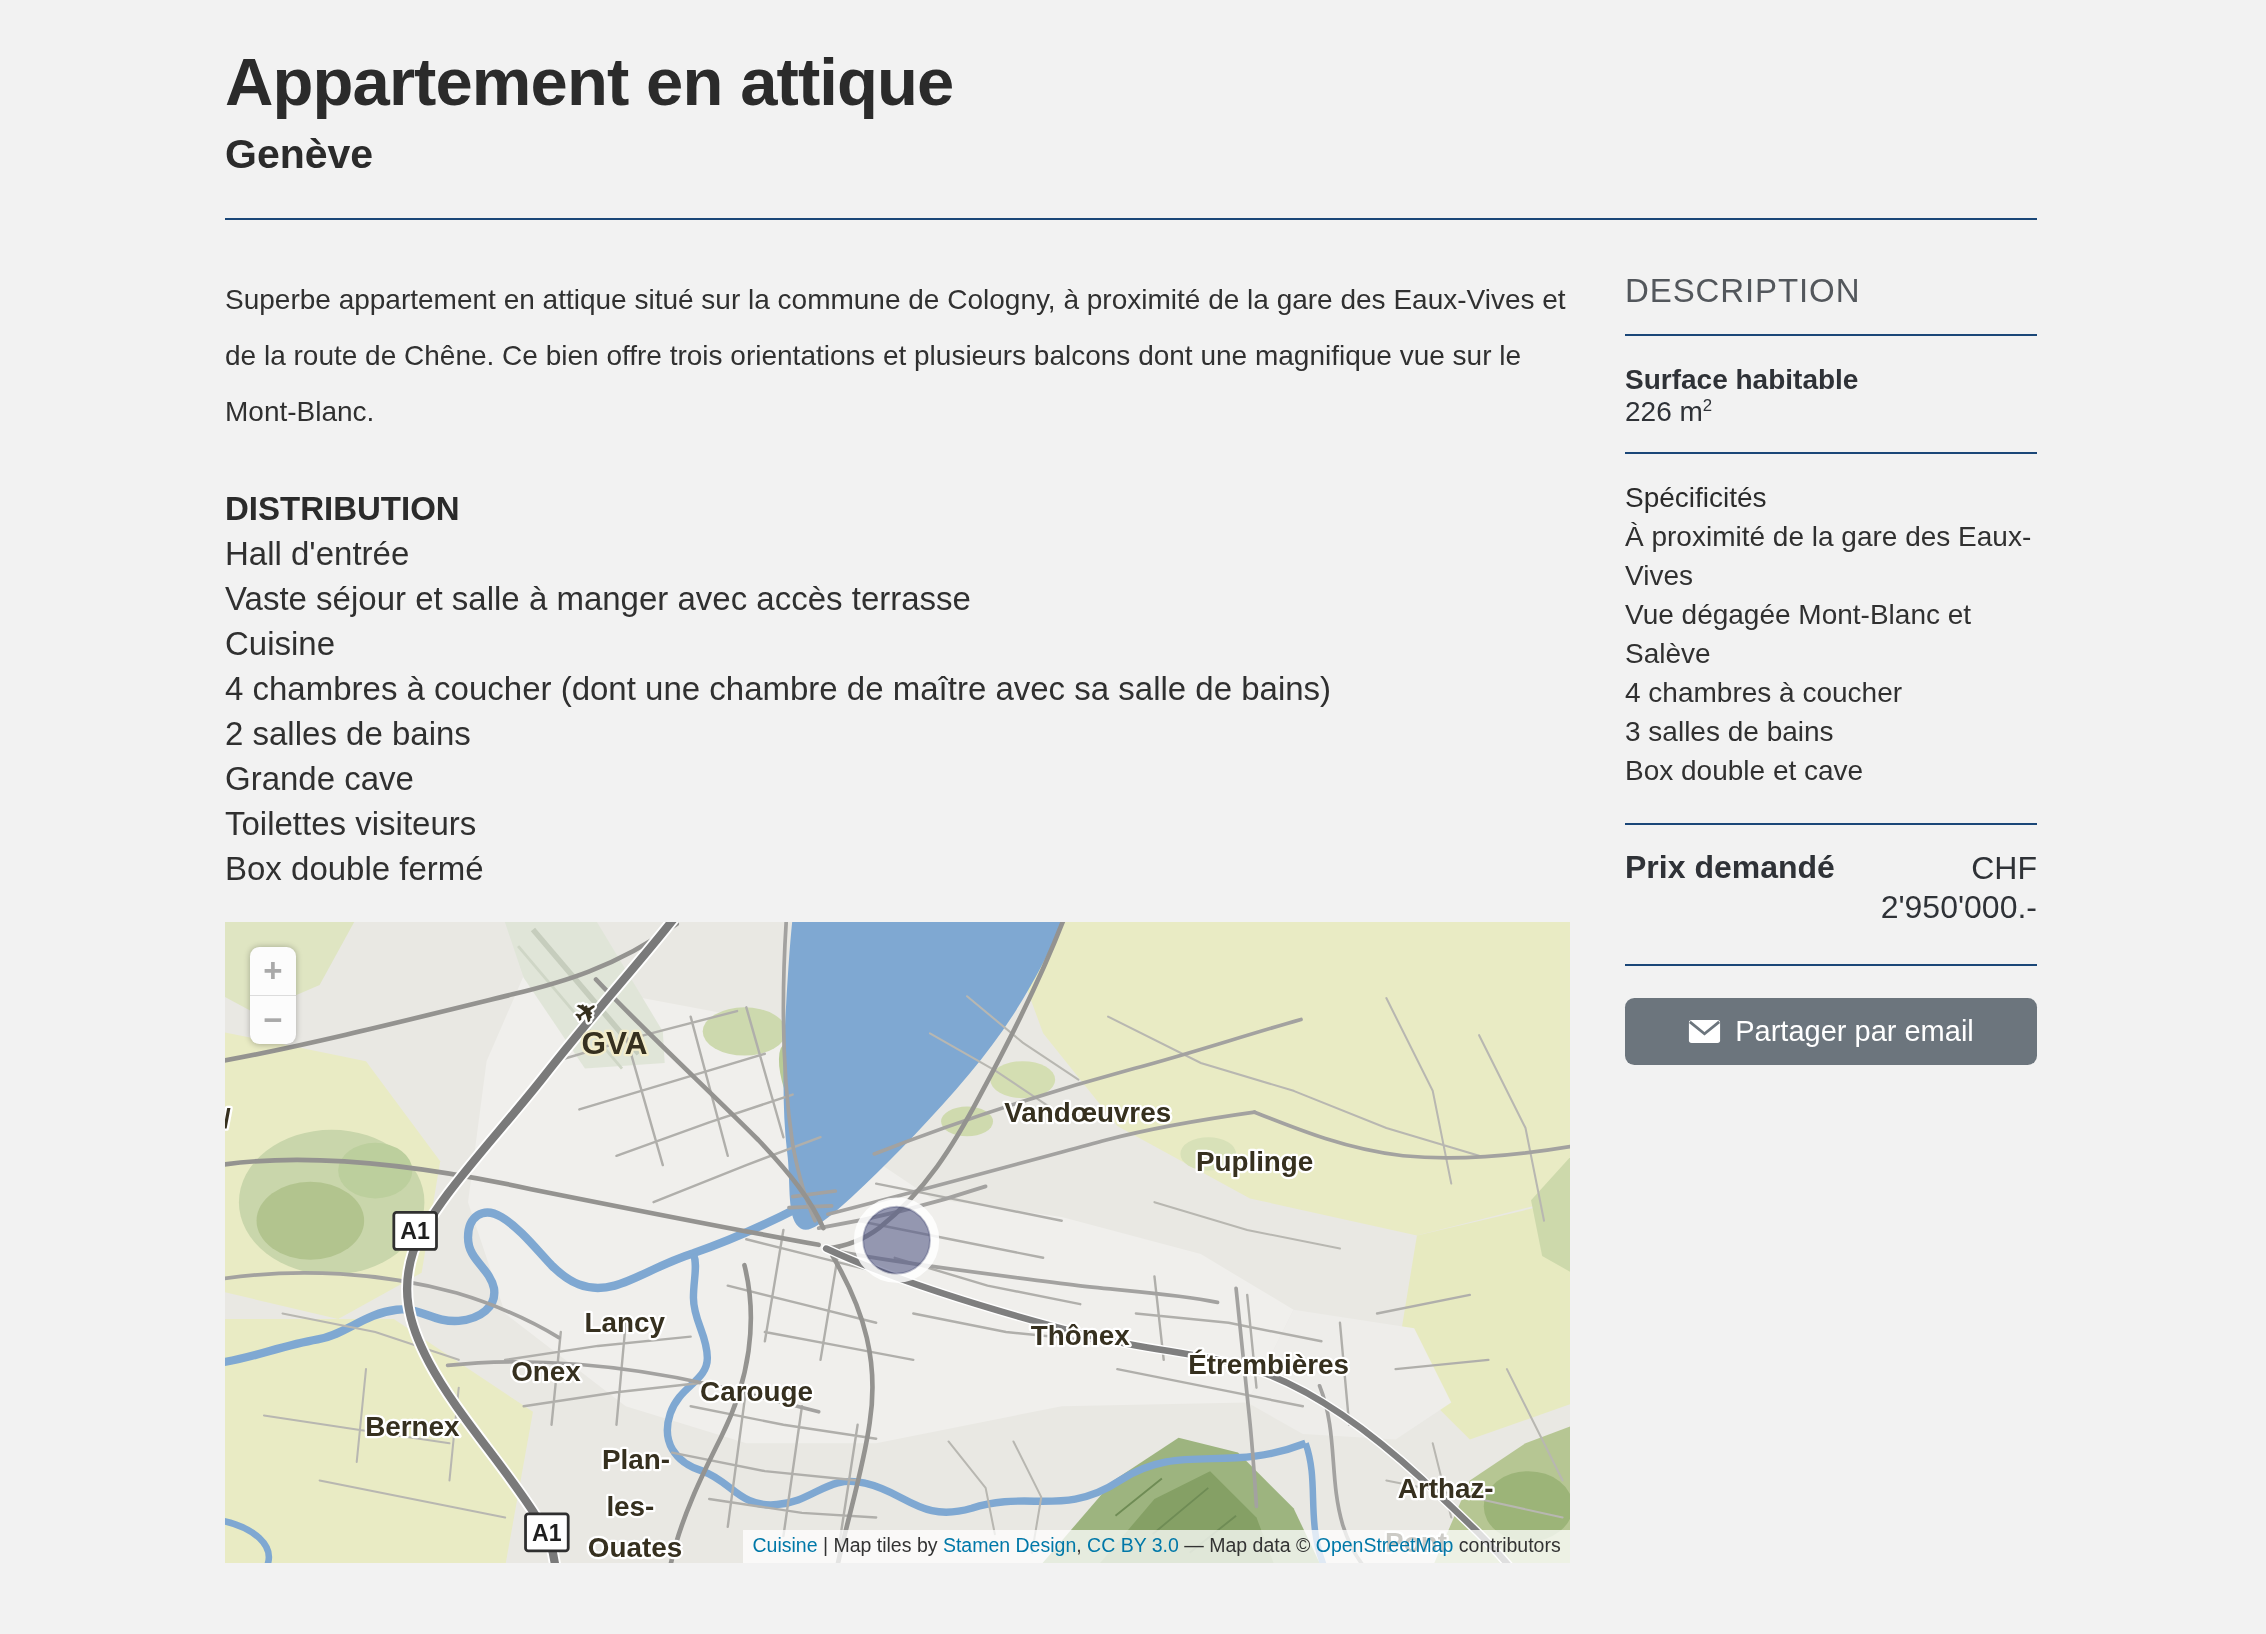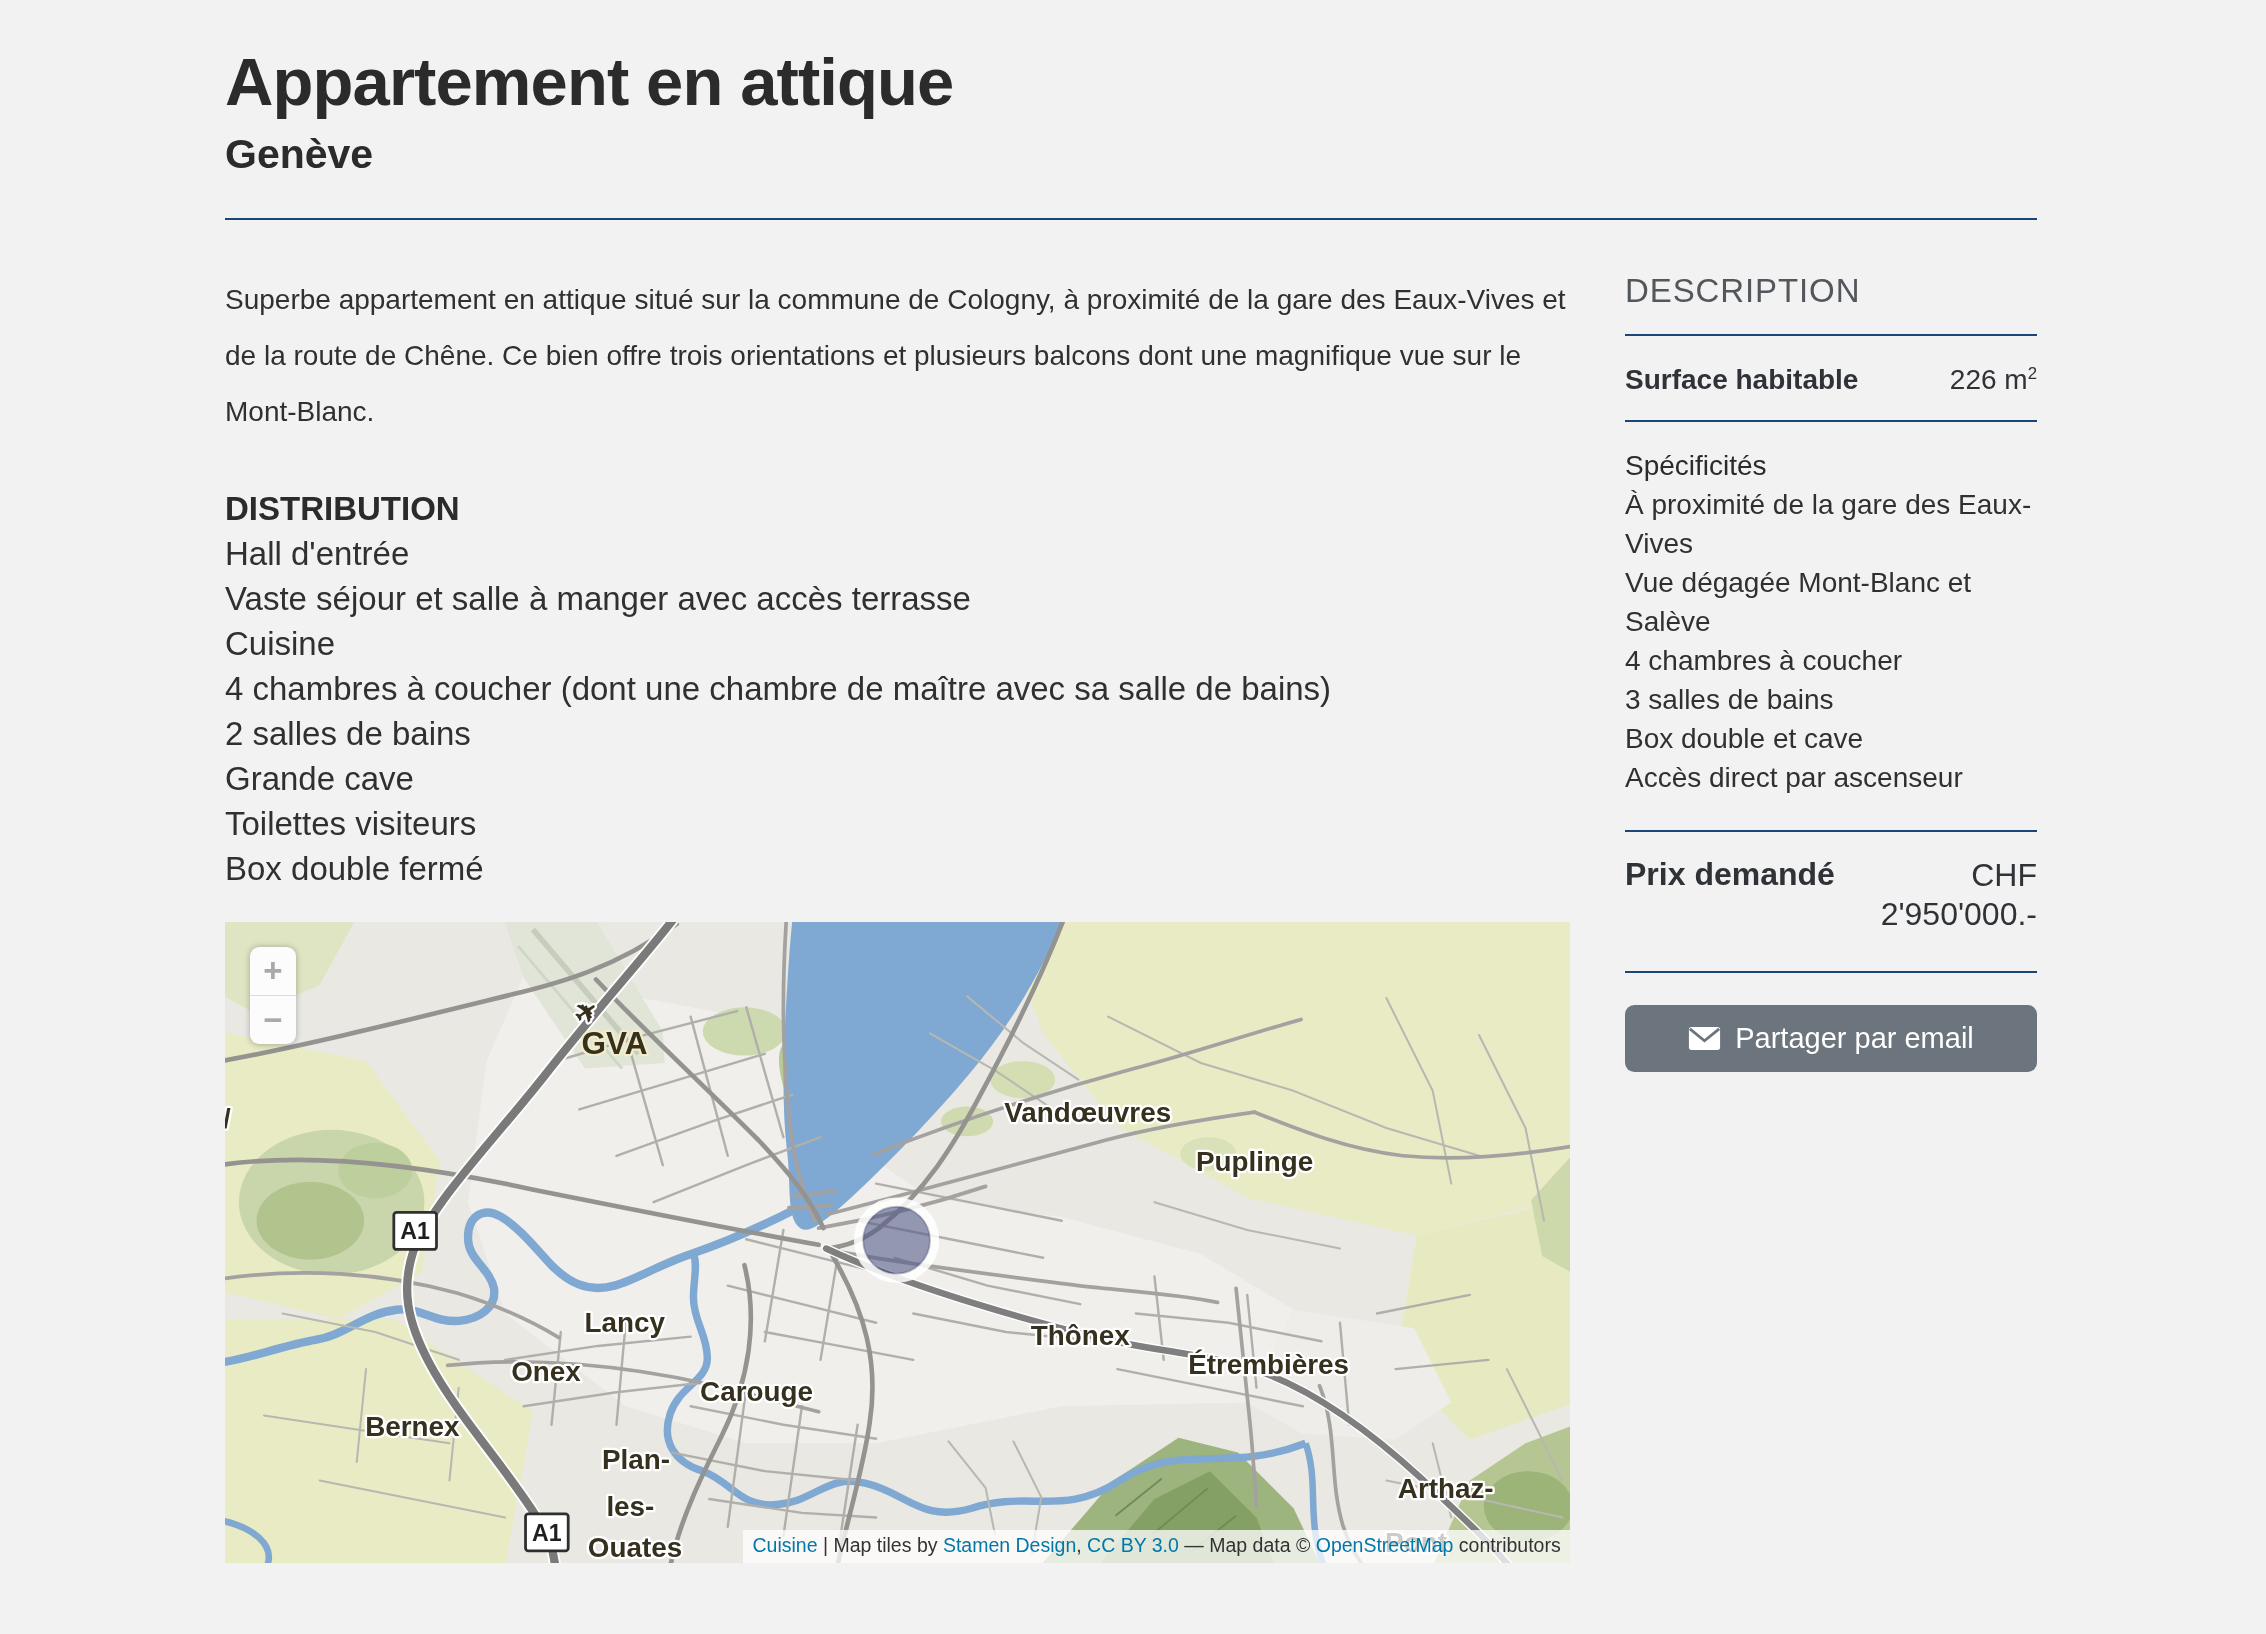--- a/index.html
+++ b/index.html
@@ -32,21 +32,21 @@
   .attr a{color:#0078a8;text-decoration:none;}
   .ml{font-family:"Liberation Sans",sans-serif;font-weight:700;font-size:30px;fill:#36301f;
     stroke:#ffffff;stroke-width:5px;paint-order:stroke;stroke-linejoin:round;text-anchor:middle;}
   .ml.gva{font-size:34px;stroke:#f2ecca;}
   .shieldtxt{font-family:"Liberation Sans",sans-serif;font-weight:700;font-size:25px;fill:#1f1f1f;
     text-anchor:middle;stroke:none;}
   .sidebar{width:412px;flex:0 0 auto;}
   .sidebar h3{margin:0;font-size:33px;font-weight:400;color:#53575c;letter-spacing:0.9px;}
   .srule{border:none;border-top:2.8px solid #1b4778;margin:24px 0 0;}
   .kvrow{display:flex;justify-content:space-between;align-items:baseline;margin-top:28px;
-    font-size:28px;color:#2f3237;}
+    font-size:28px;color:#2f3237;flex-direction:column;}
   .kvrow .k{font-weight:700;}
   .kvrow .v sup{font-size:60%;vertical-align:super;}
   .specs{margin-top:24px;font-size:28px;line-height:39px;color:#303030;}
   .specs .shead{font-weight:400;color:#2b2b2b;}
   .specs ul{margin:0;padding:0;list-style:none;}
   .pricerow{display:flex;justify-content:space-between;margin-top:24px;font-size:32px;color:#2f3237;}
   .pricerow .k{font-weight:700;white-space:nowrap;}
   .pricerow .v{text-align:right;line-height:39px;}
   .srule.after-specs{margin-top:33px;}
   .srule.after-price{margin-top:37px;}
@@ -224,21 +224,20 @@
       <hr class="srule">
 
       <div class="specs">
         <div class="shead">Spécificités</div>
         <ul>
           <li>À proximité de la gare des Eaux-Vives</li>
           <li>Vue dégagée Mont-Blanc et Salève</li>
           <li>4 chambres à coucher</li>
           <li>3 salles de bains</li>
           <li>Box double et cave</li>
-          <li>Accès direct par ascenseur</li>
         </ul>
       </div>
       <hr class="srule after-specs">
 
       <div class="pricerow">
         <span class="k">Prix demandé</span>
         <span class="v">
           <span>CHF</span><br>
           <span>2'950'000.-</span>
         </span>

